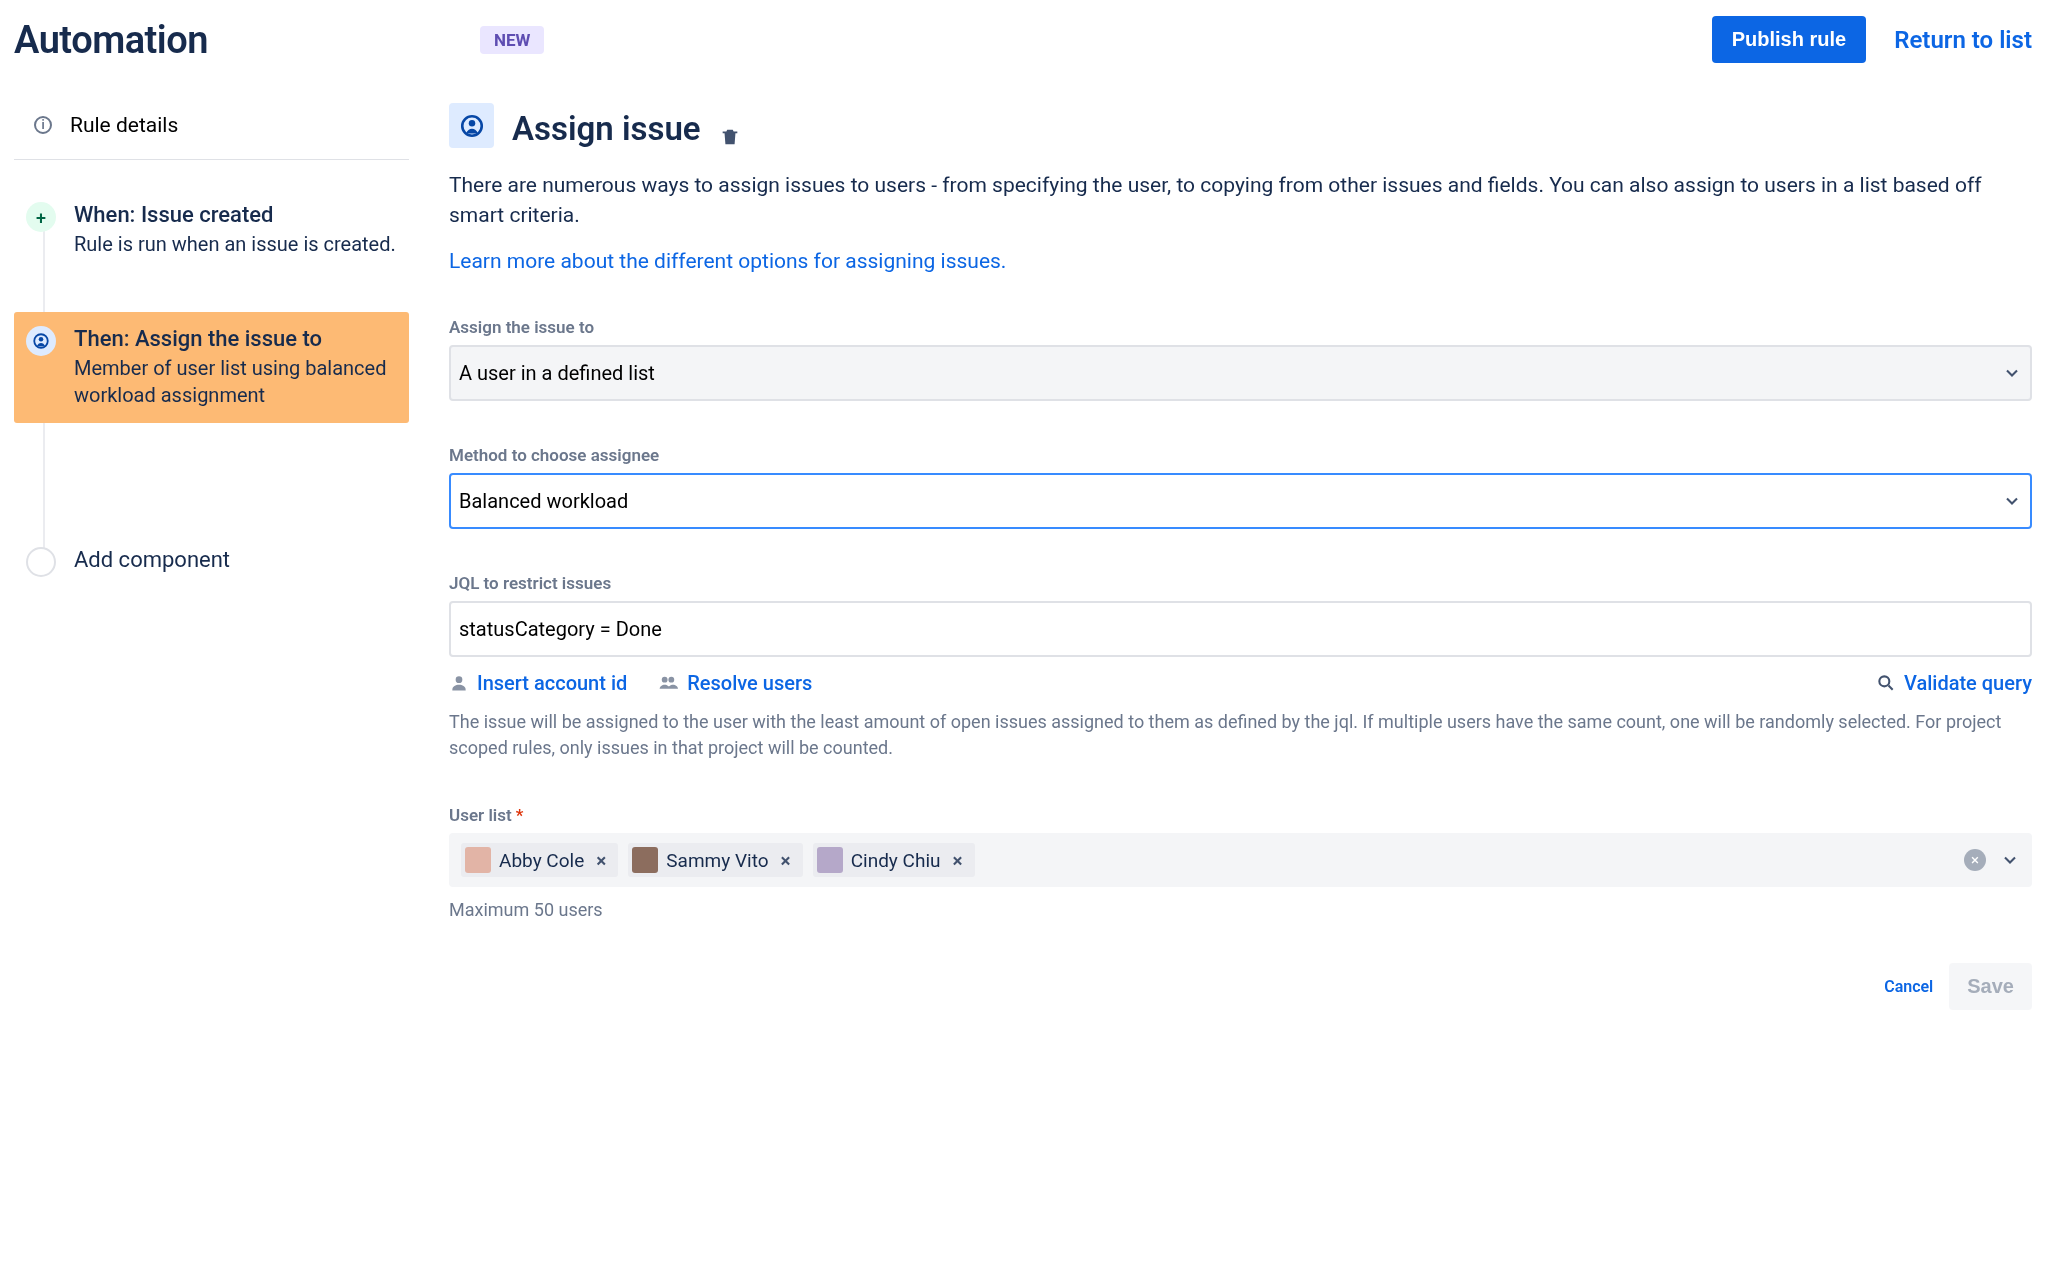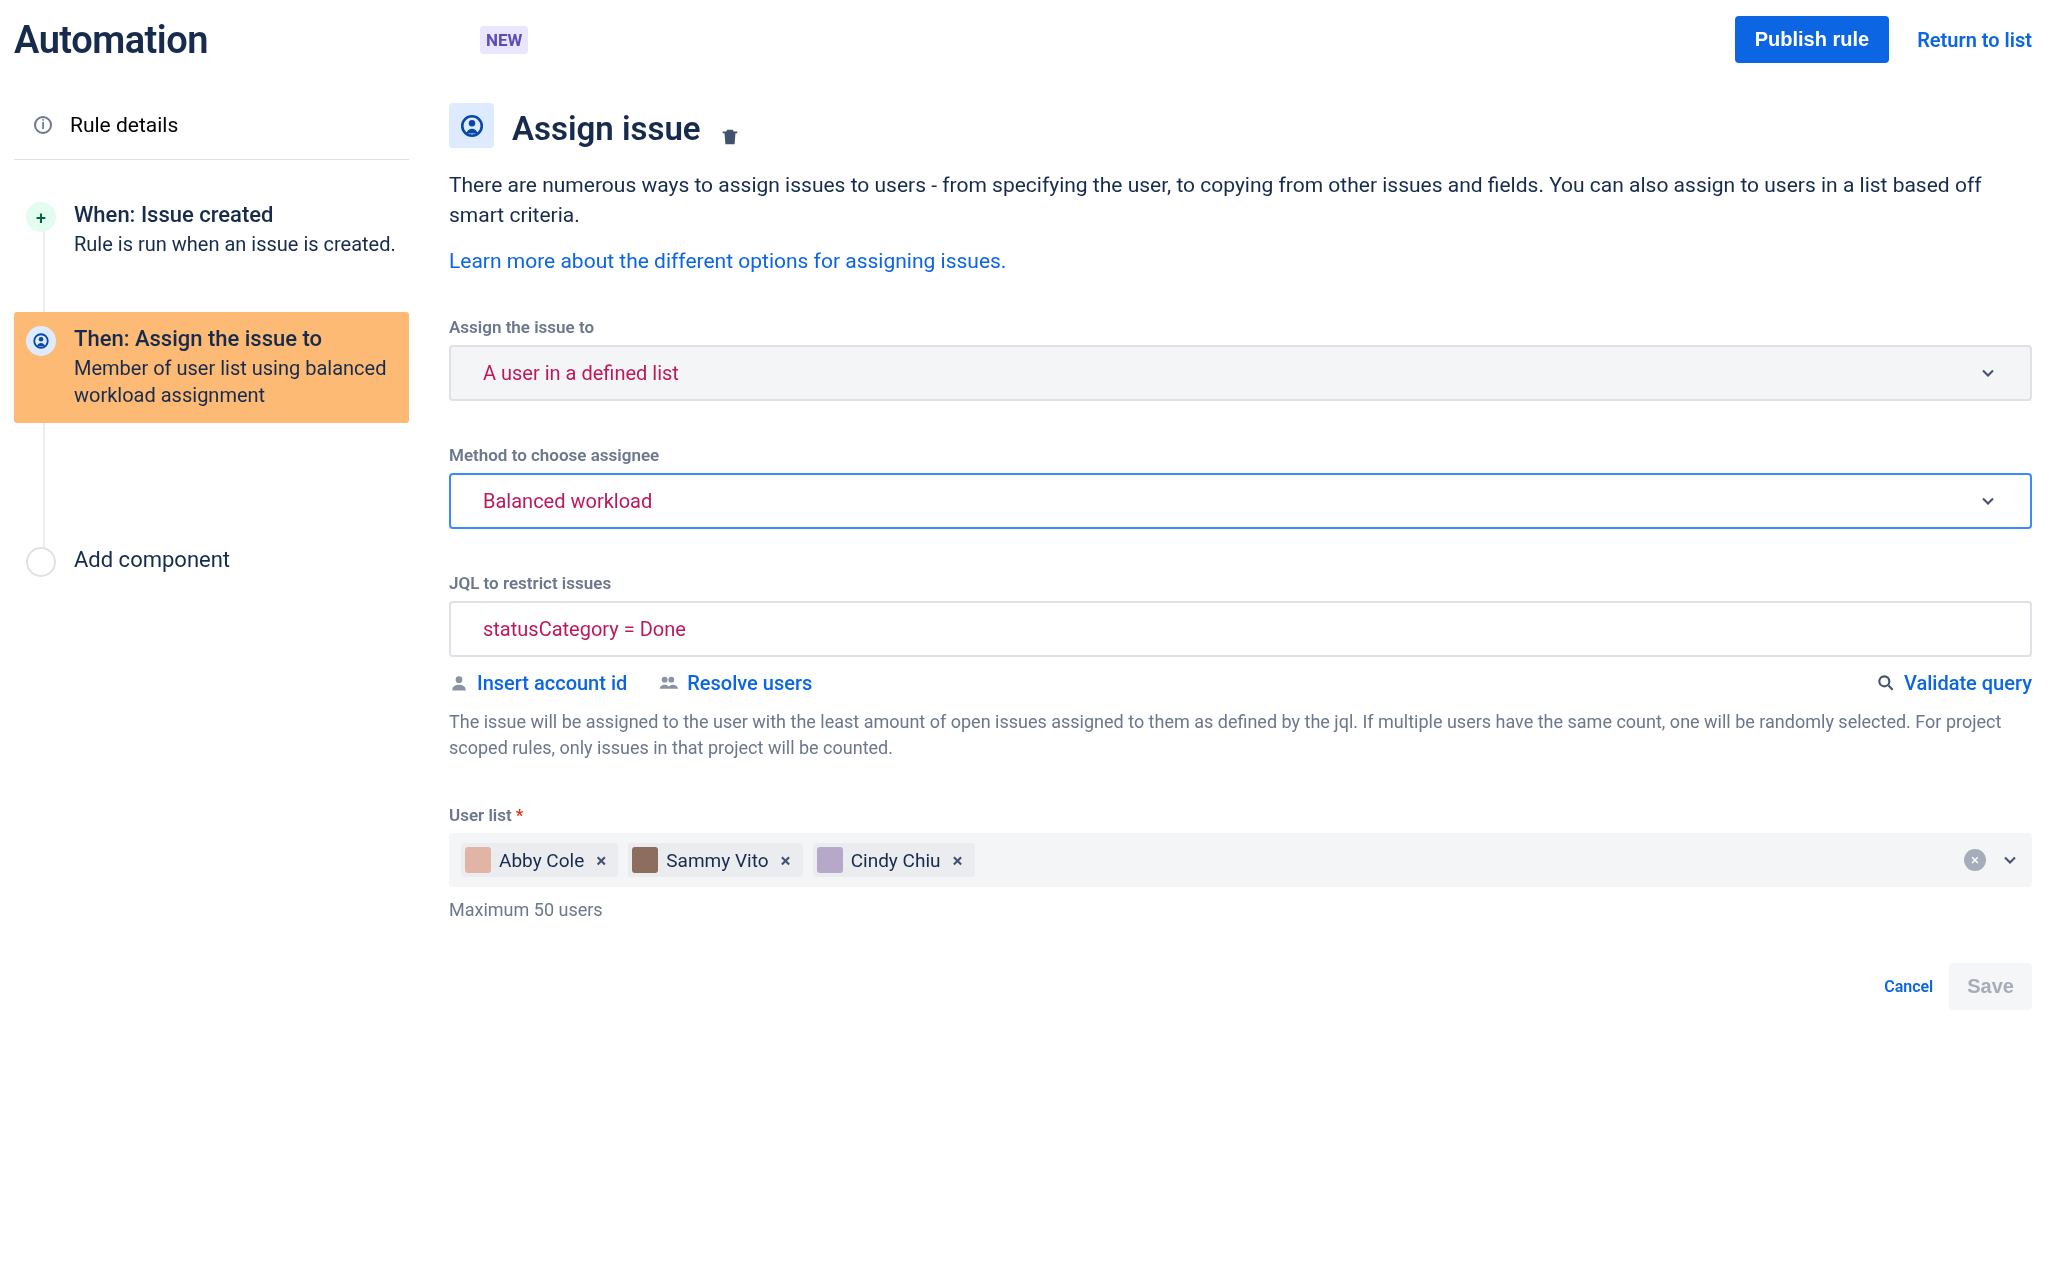--- a/index.html
+++ b/index.html
@@ -14,36 +14,36 @@
 
   
   .hdr { display:flex; align-items:center; justify-content:space-between; }
   .hdr-left { display:flex; align-items:center; gap:22px; padding-left:0; }
   .page-title { font-size:38px; font-weight:600; margin:0; letter-spacing:-0.5px; }
   .new-badge {
     background:#EAE6FF;
     color:#5E4DB2;
     font-size:17px;
     font-weight:700;
-    padding:4px 6px;
+    padding:4px 14px;
     border-radius:4px;
     margin-left:250px;
   }
   .hdr-right { display:flex; align-items:center; gap:28px; }
   .btn-primary {
     background:#0C66E4;
     color:#fff;
     border:none;
     font-size:20px;
     font-weight:600;
     padding:12px 20px;
     border-radius:4px;
     cursor:pointer;
   }
-  .link { color:#0C66E4; font-weight:600; font-size:20px; text-decoration:none; }
+  .link { color:#0C66E4; font-weight:600; font-size:24px; text-decoration:none; }
 
   
   .layout { display:flex; gap:40px; margin-top:40px; }
   .sidebar { width:395px; flex:none; }
   .main   { flex:1; min-width:0; }
 
   
   .rule-details { display:flex; align-items:center; gap:18px; padding:10px 0 22px 20px; border-bottom:1px solid #DFE1E6; }
   .icon-info {
     width:18px; height:18px; border:2px solid #6B778C; border-radius:50%;
@@ -83,23 +83,23 @@
   .desc-link { color:#0C66E4; font-size:21px; text-decoration:none; display:inline-block; margin-top:18px; }
 
   .field-label { font-size:17px; font-weight:600; color:#6B778C; margin-top:44px; }
   .req-star { color:#DE350B; margin-left:4px;}
 
   .select-box, .input-box {
     margin-top:8px;
     background:#F4F5F7;
     border:2px solid #DFE1E6;
     border-radius:4px;
-    padding:14px 32px;
+    padding:14px 8px;
     font-size:20px;
-    color:#be185d;
+    color:#000000;
     display:flex;
     align-items:center;
     justify-content:space-between;
   }
   .select-box.focused { border-color:#388BFF; background:#fff; }
   .chev { color:#42526E; }
 
   .jql-helpers { display:flex; align-items:center; justify-content:space-between; margin-top:14px; }
   .jql-left { display:flex; gap:30px; }
   .helper-link { display:flex; align-items:center; gap:8px; color:#0C66E4; font-size:20px; font-weight:500; }

